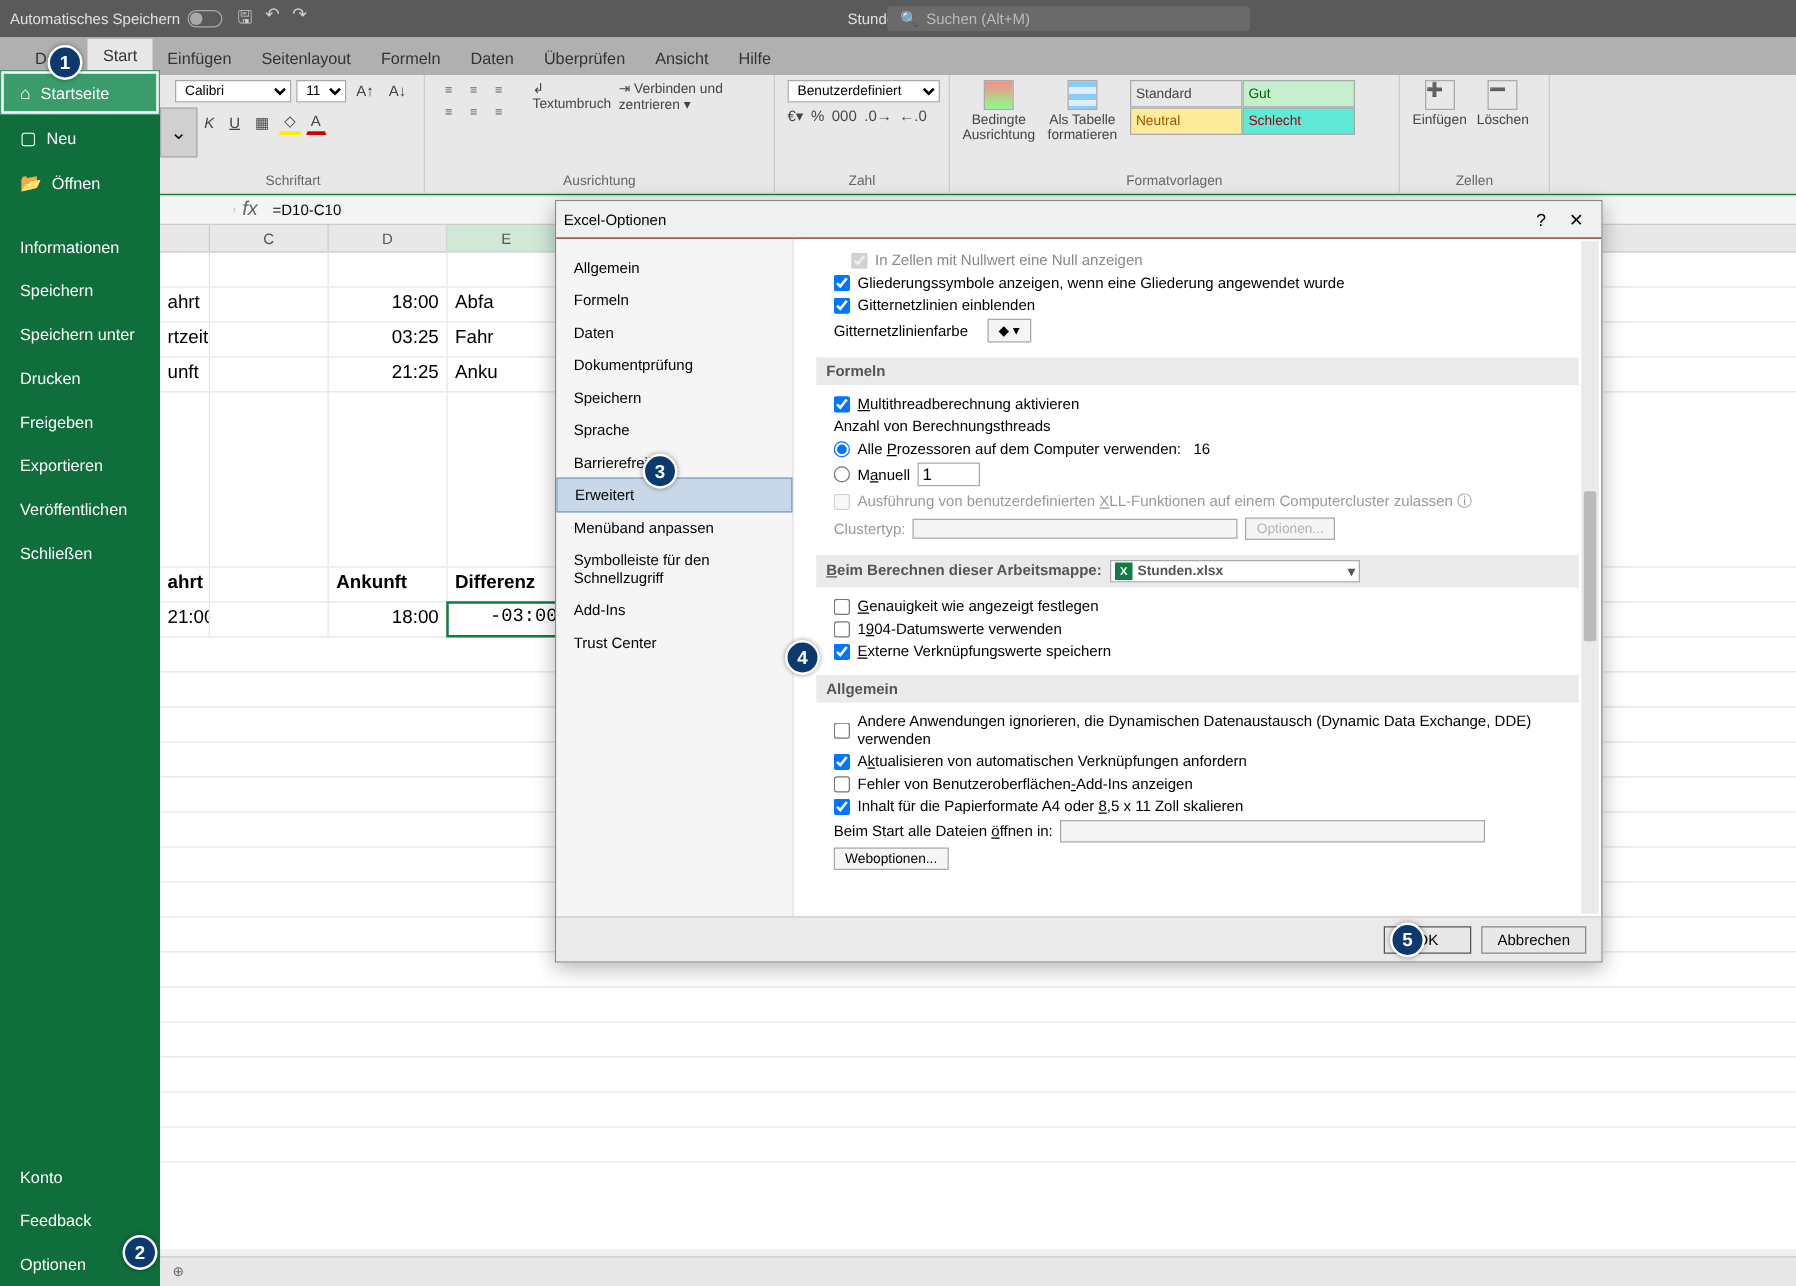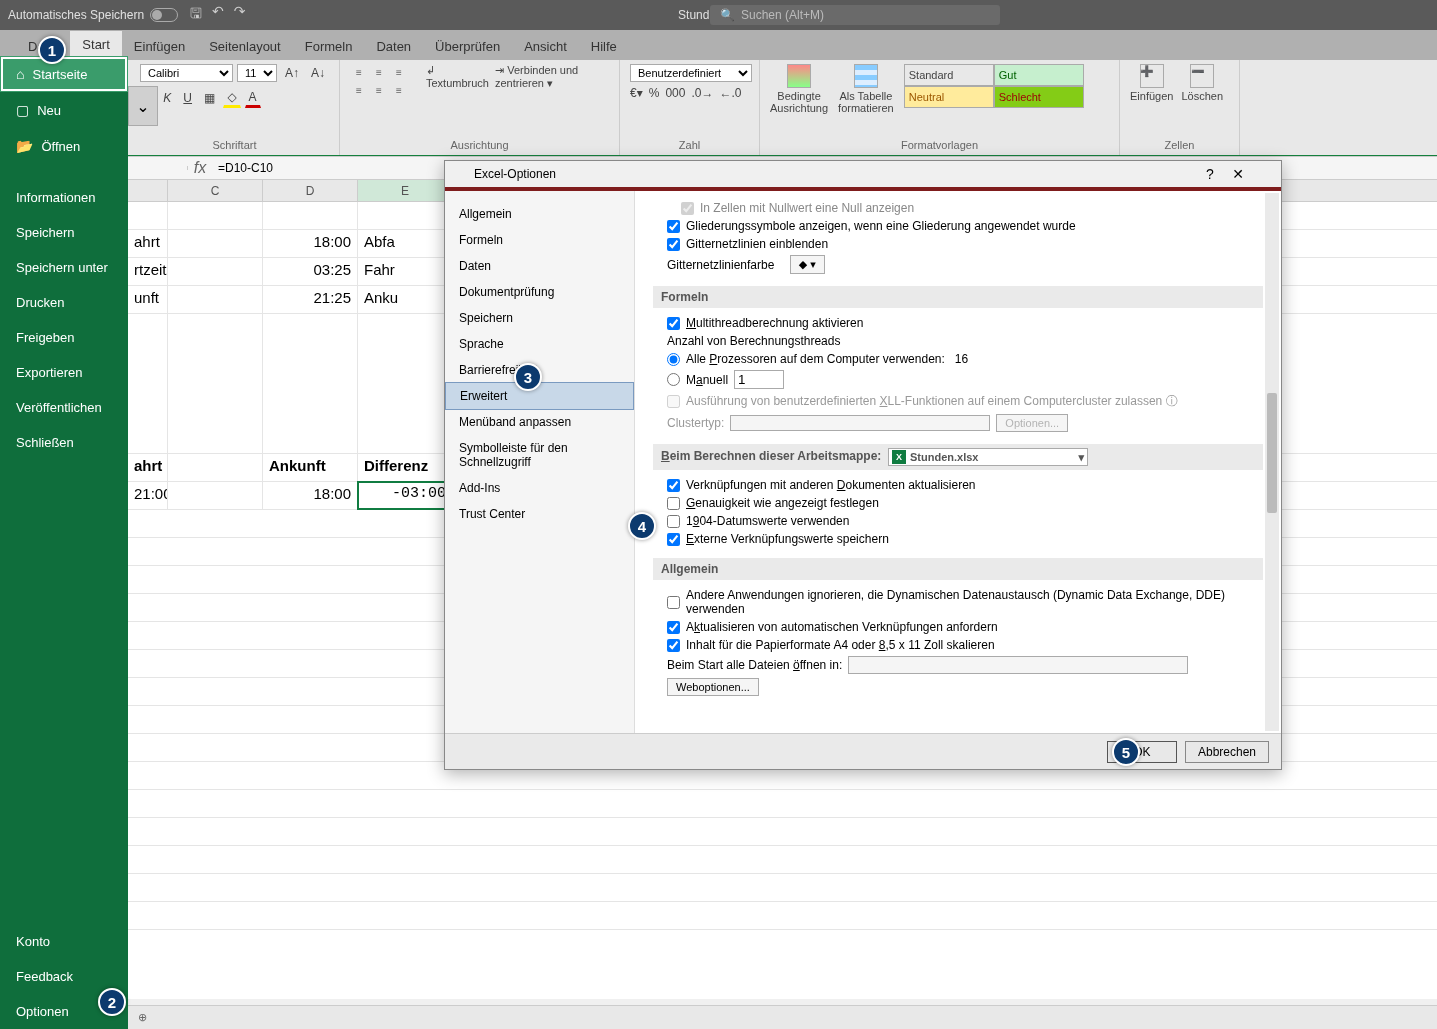--- a/index.html
+++ b/index.html
@@ -62,21 +62,21 @@
 .gridbody .cell.text { text-align: left; }
 .gridbody .cell.selected { outline: 2px solid #107c41; outline-offset: -1px; background: #fff; font-family: Liberation Mono, monospace; }
 .gridbody .cell.header-bold { font-weight: 600; }
 .gridbody .row.spacer { height: 140px; }
 
 
 .statusbar { position: absolute; left: 128px; right: 0; bottom: 0; height: 24px; background: #e8e8e8; border-top: 1px solid #ccc; font-size: 11px; color: #666; display: flex; align-items: center; padding: 0 10px; gap: 16px; }
 
 
 .dialog { position: absolute; left: 444px; top: 160px; width: 838px; height: 610px; background: #f0f0f0; border: 1px solid #888; box-shadow: 0 4px 16px rgba(0,0,0,.3); display: flex; flex-direction: column; }
-.dialog .dlg-title { height: 30px; display: flex; align-items: center; padding: 0 29px; font-size: 12px; background: #f0f0f0; border-bottom: 4px solid #7f1d1d; }
+.dialog .dlg-title { height: 30px; display: flex; align-items: center; padding: 0 6px; font-size: 12px; background: #f0f0f0; border-bottom: 1px solid #7f1d1d; }
 .dialog .dlg-title .spacer { flex: 1; }
 .dialog .dlg-title .q, .dialog .dlg-title .x { width: 28px; text-align: center; font-size: 14px; cursor: pointer; }
 .dialog .dlg-body { flex: 1; display: flex; overflow: hidden; }
 .dialog .dlg-nav { width: 190px; background: #f5f5f5; border-right: 1px solid #ddd; padding: 10px 0; font-size: 12px; }
 .dialog .dlg-nav .nav-item { padding: 6px 14px; cursor: pointer; }
 .dialog .dlg-nav .nav-item.sel { background: #c8d8e8; border: 1px solid #7a9ac0; margin: -1px 0; }
 .dialog .dlg-content { flex: 1; overflow-y: auto; padding: 8px 18px 8px 18px; font-size: 12px; background: #fff; position: relative; }
 .dialog .section-h { background: #eaeaea; padding: 4px 8px; font-weight: 600; color: #555; margin: 10px 0 6px; }
 .dialog .opt { display: flex; align-items: center; gap: 6px; padding: 2px 0 2px 14px; }
 .dialog .opt input[type=checkbox], .dialog .opt input[type=radio] { margin: 0; }
@@ -196,21 +196,21 @@
           <span style="white-space:pre-line; text-align:center; line-height:1.1">Als Tabelle
 formatieren</span>
         </div>
       <div>
         <div class="styles">
           <div class="style-cell">Standard</div>
           <div class="style-cell" style="background:#c6efce; color:#006100">Gut</div>
         </div>
         <div class="styles">
           <div class="style-cell" style="background:#ffeb9c; color:#9c5700">Neutral</div>
-          <div class="style-cell" style="background:#84cc16; color:#9c0006">Schlecht</div>
+          <div class="style-cell" style="background:#5eead4; color:#9c0006">Schlecht</div>
         </div>
       </div>
     </div>
     <div class="label">Formatvorlagen</div>
   </div>
   <div class="group" style="width:120px">
     <div style="display:flex; gap:8px">
       <div class="stack">
           <span class="icon">➕</span>
           <span>Einfügen</span>
@@ -424,44 +424,44 @@
 
       <div class="section-h">
         <span><span class="underline-key">B</span>eim Berechnen dieser Arbeitsmappe:</span>
         &nbsp;<span class="combo">
             <span class="xl-icon">X</span>
             <span>Stunden.xlsx</span>
             <span style="margin-left:auto">▾</span>
           </span>
       </div>
       <div class="opt">
-          <input type="checkbox" checked="" style="">
-          <span>Verknüpfungen mit anderen <span class="underline-key">D</span>okumenten aktualisieren</span>
-        </div>
-      <div class="opt">
           <input type="checkbox" style="">
           <span><span class="underline-key">G</span>enauigkeit wie angezeigt festlegen</span>
         </div>
       <div class="opt">
           <input type="checkbox" style="">
           <span>1<span class="underline-key">9</span>04-Datumswerte verwenden</span>
         </div>
       <div class="opt">
           <input type="checkbox" checked="" style="">
           <span><span class="underline-key">E</span>xterne Verknüpfungswerte speichern</span>
         </div>
 
       <div class="section-h">Allgemein</div>
       <div class="opt">
           <input type="checkbox" style="">
           <span>Andere Anwendungen ignorieren, die Dynamischen Datenaustausch (Dynamic Data Exchange, DDE) verwenden</span>
         </div>
       <div class="opt">
           <input type="checkbox" checked="" style="">
           <span>A<span class="underline-key">k</span>tualisieren von automatischen Verknüpfungen anfordern</span>
+        </div>
+      <div class="opt">
+          <input type="checkbox" style="">
+          <span>Fehler von Benutzeroberflächen<span class="underline-key">-</span>Add-Ins anzeigen</span>
         </div>
       <div class="opt">
           <input type="checkbox" checked="" style="">
           <span>Inhalt für die Papierformate A4 oder <span class="underline-key">8</span>,5 x 11 Zoll skalieren</span>
         </div>
       <div class="opt">
           <span>Beim Start alle Dateien <span class="underline-key">ö</span>ffnen in:</span> 
           <span class="textbox"></span>
         </div>
       <div class="opt">

